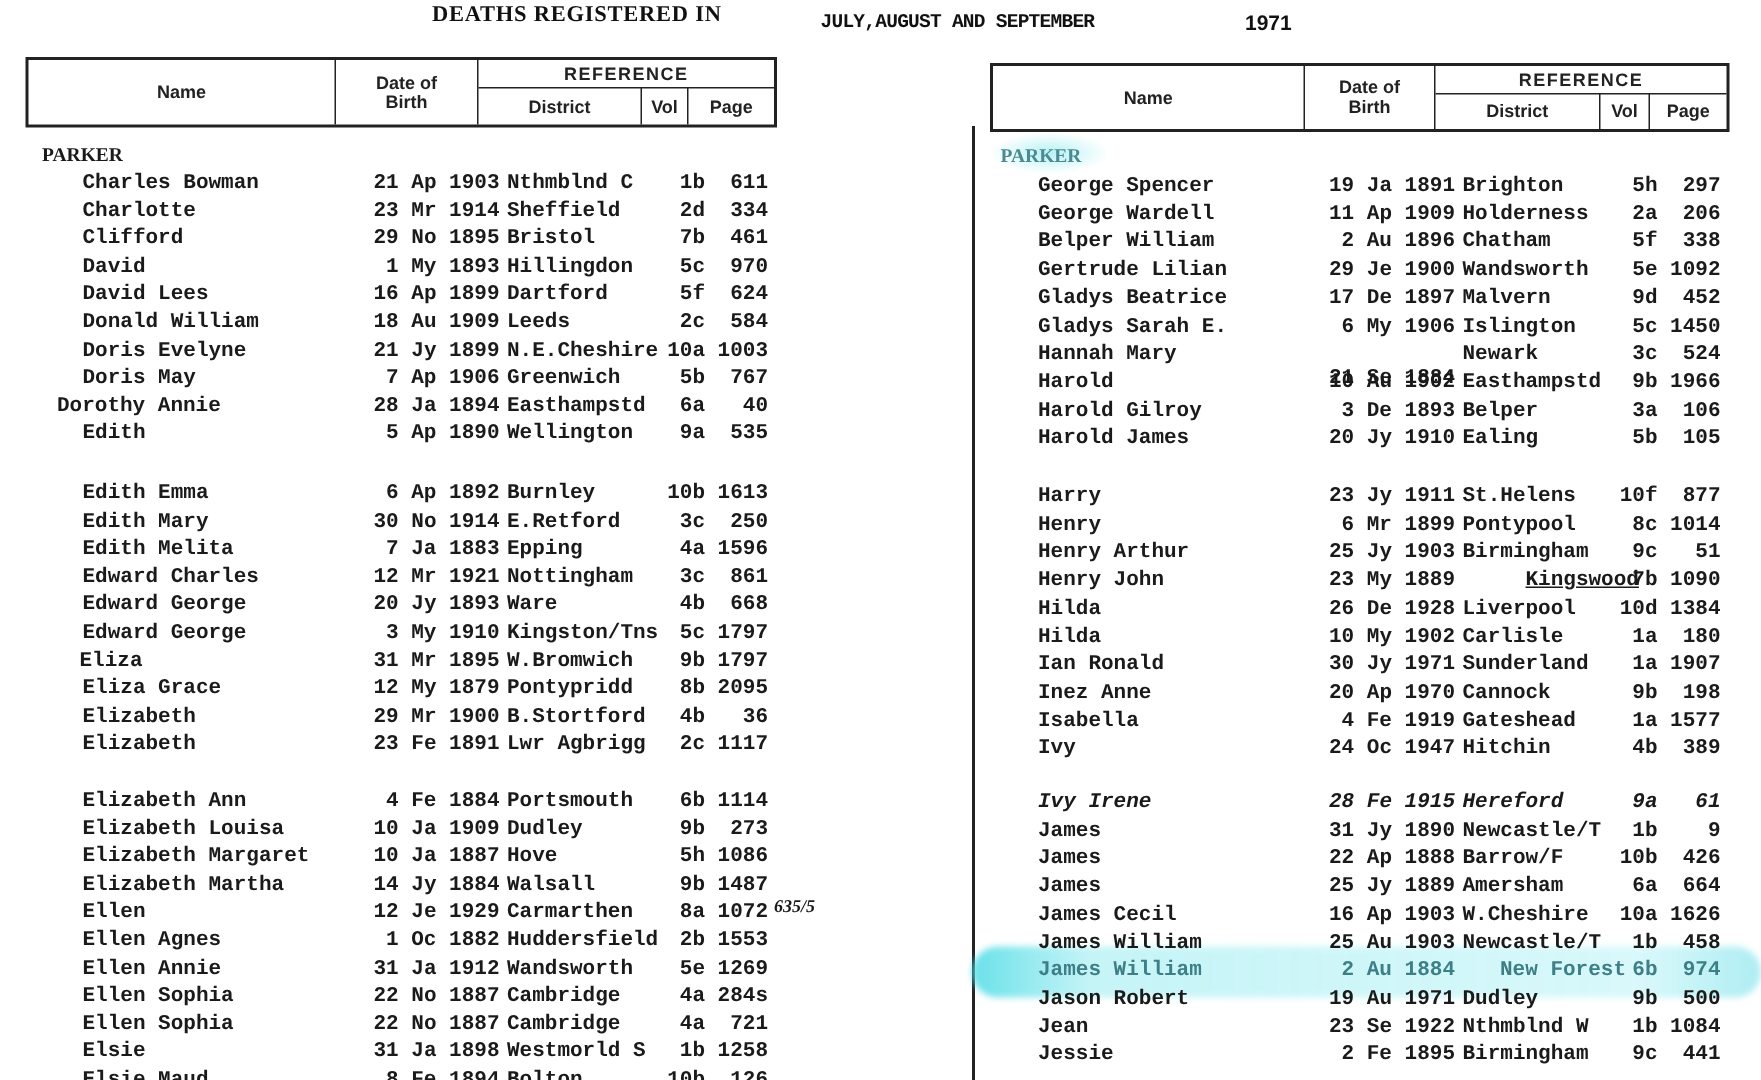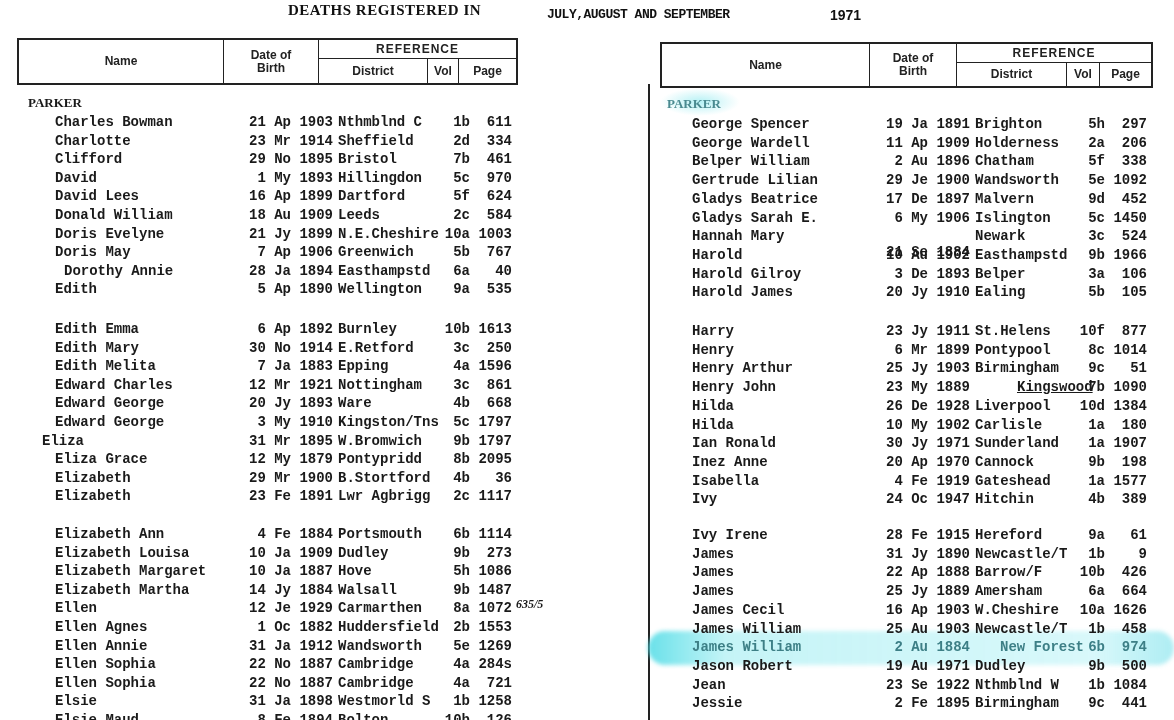--- a/index.html
+++ b/index.html
@@ -105,29 +105,29 @@
   <div class="surname" style="left:28px; top:95px;">PARKER</div>
   <div id="left-rows" class="rows" style="left:0; top:0;">
       <div class="row" style="top: 113px; left: 0px; width: 1174px;"><span class="n" style="left: 55px;">Charles Bowman</span><span class="d" style="left: 225px; width: 108px;">21 Ap 1903</span><span class="dist" style="left: 338px;">Nthmblnd C</span><span class="vp" style="left: 442px; width: 28px;">1b</span><span class="vp" style="left: 474px; width: 38px;">611</span></div>
       <div class="row" style="top: 131.6px; left: 0px; width: 1174px;"><span class="n" style="left: 55px;">Charlotte</span><span class="d" style="left: 225px; width: 108px;">23 Mr 1914</span><span class="dist" style="left: 338px;">Sheffield</span><span class="vp" style="left: 442px; width: 28px;">2d</span><span class="vp" style="left: 474px; width: 38px;">334</span></div>
       <div class="row" style="top: 150.2px; left: 0px; width: 1174px;"><span class="n" style="left: 55px;">Clifford</span><span class="d" style="left: 225px; width: 108px;">29 No 1895</span><span class="dist" style="left: 338px;">Bristol</span><span class="vp" style="left: 442px; width: 28px;">7b</span><span class="vp" style="left: 474px; width: 38px;">461</span></div>
       <div class="row" style="top: 168.8px; left: 0px; width: 1174px;"><span class="n" style="left: 55px;">David</span><span class="d" style="left: 225px; width: 108px;">1 My 1893</span><span class="dist" style="left: 338px;">Hillingdon</span><span class="vp" style="left: 442px; width: 28px;">5c</span><span class="vp" style="left: 474px; width: 38px;">970</span></div>
       <div class="row" style="top: 187.4px; left: 0px; width: 1174px;"><span class="n" style="left: 55px;">David Lees</span><span class="d" style="left: 225px; width: 108px;">16 Ap 1899</span><span class="dist" style="left: 338px;">Dartford</span><span class="vp" style="left: 442px; width: 28px;">5f</span><span class="vp" style="left: 474px; width: 38px;">624</span></div>
       <div class="row" style="top: 206px; left: 0px; width: 1174px;"><span class="n" style="left: 55px;">Donald William</span><span class="d" style="left: 225px; width: 108px;">18 Au 1909</span><span class="dist" style="left: 338px;">Leeds</span><span class="vp" style="left: 442px; width: 28px;">2c</span><span class="vp" style="left: 474px; width: 38px;">584</span></div>
       <div class="row" style="top: 224.6px; left: 0px; width: 1174px;"><span class="n" style="left: 55px;">Doris Evelyne</span><span class="d" style="left: 225px; width: 108px;">21 Jy 1899</span><span class="dist" style="left: 338px;">N.E.Cheshire</span><span class="vp" style="left: 442px; width: 28px;">10a</span><span class="vp" style="left: 474px; width: 38px;">1003</span></div>
       <div class="row" style="top: 243.2px; left: 0px; width: 1174px;"><span class="n" style="left: 55px;">Doris May</span><span class="d" style="left: 225px; width: 108px;">7 Ap 1906</span><span class="dist" style="left: 338px;">Greenwich</span><span class="vp" style="left: 442px; width: 28px;">5b</span><span class="vp" style="left: 474px; width: 38px;">767</span></div>
-      <div class="row" style="top: 261.8px; left: 0px; width: 1174px;"><span class="n" style="left: 64px;">Dorothy Annie</span><span class="d" style="left: 225px; width: 108px;">28 Ja 1894</span><span class="dist" style="left: 338px;">Easthampstd</span><span class="vp" style="left: 442px; width: 28px;">6a</span><span class="vp" style="left: 474px; width: 38px;">40</span></div>
+      <div class="row" style="top: 261.8px; left: 0px; width: 1174px;"><span class="n" style="left: 38px;">Dorothy Annie</span><span class="d" style="left: 225px; width: 108px;">28 Ja 1894</span><span class="dist" style="left: 338px;">Easthampstd</span><span class="vp" style="left: 442px; width: 28px;">6a</span><span class="vp" style="left: 474px; width: 38px;">40</span></div>
       <div class="row" style="top: 280.4px; left: 0px; width: 1174px;"><span class="n" style="left: 55px;">Edith</span><span class="d" style="left: 225px; width: 108px;">5 Ap 1890</span><span class="dist" style="left: 338px;">Wellington</span><span class="vp" style="left: 442px; width: 28px;">9a</span><span class="vp" style="left: 474px; width: 38px;">535</span></div>
       <div class="row" style="top: 320px; left: 0px; width: 1174px;"><span class="n" style="left: 55px;">Edith Emma</span><span class="d" style="left: 225px; width: 108px;">6 Ap 1892</span><span class="dist" style="left: 338px;">Burnley</span><span class="vp" style="left: 442px; width: 28px;">10b</span><span class="vp" style="left: 474px; width: 38px;">1613</span></div>
       <div class="row" style="top: 338.6px; left: 0px; width: 1174px;"><span class="n" style="left: 55px;">Edith Mary</span><span class="d" style="left: 225px; width: 108px;">30 No 1914</span><span class="dist" style="left: 338px;">E.Retford</span><span class="vp" style="left: 442px; width: 28px;">3c</span><span class="vp" style="left: 474px; width: 38px;">250</span></div>
       <div class="row" style="top: 357.2px; left: 0px; width: 1174px;"><span class="n" style="left: 55px;">Edith Melita</span><span class="d" style="left: 225px; width: 108px;">7 Ja 1883</span><span class="dist" style="left: 338px;">Epping</span><span class="vp" style="left: 442px; width: 28px;">4a</span><span class="vp" style="left: 474px; width: 38px;">1596</span></div>
       <div class="row" style="top: 375.8px; left: 0px; width: 1174px;"><span class="n" style="left: 55px;">Edward Charles</span><span class="d" style="left: 225px; width: 108px;">12 Mr 1921</span><span class="dist" style="left: 338px;">Nottingham</span><span class="vp" style="left: 442px; width: 28px;">3c</span><span class="vp" style="left: 474px; width: 38px;">861</span></div>
       <div class="row" style="top: 394.4px; left: 0px; width: 1174px;"><span class="n" style="left: 55px;">Edward George</span><span class="d" style="left: 225px; width: 108px;">20 Jy 1893</span><span class="dist" style="left: 338px;">Ware</span><span class="vp" style="left: 442px; width: 28px;">4b</span><span class="vp" style="left: 474px; width: 38px;">668</span></div>
       <div class="row" style="top: 413px; left: 0px; width: 1174px;"><span class="n" style="left: 55px;">Edward George</span><span class="d" style="left: 225px; width: 108px;">3 My 1910</span><span class="dist" style="left: 338px;">Kingston/Tns</span><span class="vp" style="left: 442px; width: 28px;">5c</span><span class="vp" style="left: 474px; width: 38px;">1797</span></div>
-      <div class="row" style="top: 431.6px; left: 0px; width: 1174px;"><span class="n" style="left: 42px;">Eliza</span><span class="d" style="left: 225px; width: 108px;">31 Mr 1895</span><span class="dist" style="left: 338px;">W.Bromwich</span><span class="vp" style="left: 442px; width: 28px;">9b</span><span class="vp" style="left: 474px; width: 38px;">1797</span></div>
+      <div class="row" style="top: 431.6px; left: 0px; width: 1174px;"><span class="n" style="left: 53px;">Eliza</span><span class="d" style="left: 225px; width: 108px;">31 Mr 1895</span><span class="dist" style="left: 338px;">W.Bromwich</span><span class="vp" style="left: 442px; width: 28px;">9b</span><span class="vp" style="left: 474px; width: 38px;">1797</span></div>
       <div class="row" style="top: 450.2px; left: 0px; width: 1174px;"><span class="n" style="left: 55px;">Eliza Grace</span><span class="d" style="left: 225px; width: 108px;">12 My 1879</span><span class="dist" style="left: 338px;">Pontypridd</span><span class="vp" style="left: 442px; width: 28px;">8b</span><span class="vp" style="left: 474px; width: 38px;">2095</span></div>
       <div class="row" style="top: 468.8px; left: 0px; width: 1174px;"><span class="n" style="left: 55px;">Elizabeth</span><span class="d" style="left: 225px; width: 108px;">29 Mr 1900</span><span class="dist" style="left: 338px;">B.Stortford</span><span class="vp" style="left: 442px; width: 28px;">4b</span><span class="vp" style="left: 474px; width: 38px;">36</span></div>
       <div class="row" style="top: 487.4px; left: 0px; width: 1174px;"><span class="n" style="left: 55px;">Elizabeth</span><span class="d" style="left: 225px; width: 108px;">23 Fe 1891</span><span class="dist" style="left: 338px;">Lwr Agbrigg</span><span class="vp" style="left: 442px; width: 28px;">2c</span><span class="vp" style="left: 474px; width: 38px;">1117</span></div>
       <div class="row" style="top: 525px; left: 0px; width: 1174px;"><span class="n" style="left: 55px;">Elizabeth Ann</span><span class="d" style="left: 225px; width: 108px;">4 Fe 1884</span><span class="dist" style="left: 338px;">Portsmouth</span><span class="vp" style="left: 442px; width: 28px;">6b</span><span class="vp" style="left: 474px; width: 38px;">1114</span></div>
       <div class="row" style="top: 543.6px; left: 0px; width: 1174px;"><span class="n" style="left: 55px;">Elizabeth Louisa</span><span class="d" style="left: 225px; width: 108px;">10 Ja 1909</span><span class="dist" style="left: 338px;">Dudley</span><span class="vp" style="left: 442px; width: 28px;">9b</span><span class="vp" style="left: 474px; width: 38px;">273</span></div>
       <div class="row" style="top: 562.2px; left: 0px; width: 1174px;"><span class="n" style="left: 55px;">Elizabeth Margaret</span><span class="d" style="left: 225px; width: 108px;">10 Ja 1887</span><span class="dist" style="left: 338px;">Hove</span><span class="vp" style="left: 442px; width: 28px;">5h</span><span class="vp" style="left: 474px; width: 38px;">1086</span></div>
       <div class="row" style="top: 580.8px; left: 0px; width: 1174px;"><span class="n" style="left: 55px;">Elizabeth Martha</span><span class="d" style="left: 225px; width: 108px;">14 Jy 1884</span><span class="dist" style="left: 338px;">Walsall</span><span class="vp" style="left: 442px; width: 28px;">9b</span><span class="vp" style="left: 474px; width: 38px;">1487</span></div>
       <div class="row" style="top: 599.4px; left: 0px; width: 1174px;"><span class="n" style="left: 55px;">Ellen</span><span class="d" style="left: 225px; width: 108px;">12 Je 1929</span><span class="dist" style="left: 338px;">Carmarthen</span><span class="vp" style="left: 442px; width: 28px;">8a</span><span class="vp" style="left: 474px; width: 38px;">1072</span><span class="annot" style="left: 516px; top: -4px;">635/5</span></div>
       <div class="row" style="top: 618px; left: 0px; width: 1174px;"><span class="n" style="left: 55px;">Ellen Agnes</span><span class="d" style="left: 225px; width: 108px;">1 Oc 1882</span><span class="dist" style="left: 338px;">Huddersfield</span><span class="vp" style="left: 442px; width: 28px;">2b</span><span class="vp" style="left: 474px; width: 38px;">1553</span></div>
       <div class="row" style="top: 636.6px; left: 0px; width: 1174px;"><span class="n" style="left: 55px;">Ellen Annie</span><span class="d" style="left: 225px; width: 108px;">31 Ja 1912</span><span class="dist" style="left: 338px;">Wandsworth</span><span class="vp" style="left: 442px; width: 28px;">5e</span><span class="vp" style="left: 474px; width: 38px;">1269</span></div>
@@ -154,21 +154,21 @@
       <div class="row" style="top: 322px; left: 0px; width: 1174px;"><span class="n" style="left: 692px;">Harry</span><span class="d" style="left: 866px; width: 104px;">23 Jy 1911</span><span class="dist" style="left: 975px;">St.Helens</span><span class="vp" style="left: 1073px; width: 32px;">10f</span><span class="vp" style="left: 1109px; width: 38px;">877</span></div>
       <div class="row" style="top: 340.7px; left: 0px; width: 1174px;"><span class="n" style="left: 692px;">Henry</span><span class="d" style="left: 866px; width: 104px;">6 Mr 1899</span><span class="dist" style="left: 975px;">Pontypool</span><span class="vp" style="left: 1073px; width: 32px;">8c</span><span class="vp" style="left: 1109px; width: 38px;">1014</span></div>
       <div class="row" style="top: 359.4px; left: 0px; width: 1174px;"><span class="n" style="left: 692px;">Henry Arthur</span><span class="d" style="left: 866px; width: 104px;">25 Jy 1903</span><span class="dist" style="left: 975px;">Birmingham</span><span class="vp" style="left: 1073px; width: 32px;">9c</span><span class="vp" style="left: 1109px; width: 38px;">51</span></div>
       <div class="row" style="top: 378.1px; left: 0px; width: 1174px;"><span class="n" style="left: 692px;">Henry John</span><span class="d" style="left: 866px; width: 104px;">23 My 1889</span><span class="dist" style="left: 1017px; text-decoration: underline;">Kingswood</span><span class="vp" style="left: 1073px; width: 32px;">7b</span><span class="vp" style="left: 1109px; width: 38px;">1090</span></div>
       <div class="row" style="top: 396.8px; left: 0px; width: 1174px;"><span class="n" style="left: 692px;">Hilda</span><span class="d" style="left: 866px; width: 104px;">26 De 1928</span><span class="dist" style="left: 975px;">Liverpool</span><span class="vp" style="left: 1073px; width: 32px;">10d</span><span class="vp" style="left: 1109px; width: 38px;">1384</span></div>
       <div class="row" style="top: 415.5px; left: 0px; width: 1174px;"><span class="n" style="left: 692px;">Hilda</span><span class="d" style="left: 866px; width: 104px;">10 My 1902</span><span class="dist" style="left: 975px;">Carlisle</span><span class="vp" style="left: 1073px; width: 32px;">1a</span><span class="vp" style="left: 1109px; width: 38px;">180</span></div>
       <div class="row" style="top: 434.2px; left: 0px; width: 1174px;"><span class="n" style="left: 692px;">Ian Ronald</span><span class="d" style="left: 866px; width: 104px;">30 Jy 1971</span><span class="dist" style="left: 975px;">Sunderland</span><span class="vp" style="left: 1073px; width: 32px;">1a</span><span class="vp" style="left: 1109px; width: 38px;">1907</span></div>
       <div class="row" style="top: 452.9px; left: 0px; width: 1174px;"><span class="n" style="left: 692px;">Inez Anne</span><span class="d" style="left: 866px; width: 104px;">20 Ap 1970</span><span class="dist" style="left: 975px;">Cannock</span><span class="vp" style="left: 1073px; width: 32px;">9b</span><span class="vp" style="left: 1109px; width: 38px;">198</span></div>
       <div class="row" style="top: 471.6px; left: 0px; width: 1174px;"><span class="n" style="left: 692px;">Isabella</span><span class="d" style="left: 866px; width: 104px;">4 Fe 1919</span><span class="dist" style="left: 975px;">Gateshead</span><span class="vp" style="left: 1073px; width: 32px;">1a</span><span class="vp" style="left: 1109px; width: 38px;">1577</span></div>
       <div class="row" style="top: 490.3px; left: 0px; width: 1174px;"><span class="n" style="left: 692px;">Ivy</span><span class="d" style="left: 866px; width: 104px;">24 Oc 1947</span><span class="dist" style="left: 975px;">Hitchin</span><span class="vp" style="left: 1073px; width: 32px;">4b</span><span class="vp" style="left: 1109px; width: 38px;">389</span></div>
-      <div class="row" style="top: 526px; left: 0px; width: 1174px;"><span class="n" style="left: 692px;">Ivy Irene</span><span class="d" style="left: 866px; width: 104px;">28 Fe 1915</span><span class="dist" style="left: 975px;">Hereford</span><span class="vp" style="left: 1073px; width: 32px;">9a</span><span class="vp" style="left: 1109px; width: 38px;">61</span></div>
+      <div class="row" style="top: 526px; left: 0px; width: 1174px; font-style: italic;"><span class="n" style="left: 692px;">Ivy Irene</span><span class="d" style="left: 866px; width: 104px;">28 Fe 1915</span><span class="dist" style="left: 975px;">Hereford</span><span class="vp" style="left: 1073px; width: 32px;">9a</span><span class="vp" style="left: 1109px; width: 38px;">61</span></div>
       <div class="row" style="top: 544.7px; left: 0px; width: 1174px;"><span class="n" style="left: 692px;">James</span><span class="d" style="left: 866px; width: 104px;">31 Jy 1890</span><span class="dist" style="left: 975px;">Newcastle/T</span><span class="vp" style="left: 1073px; width: 32px;">1b</span><span class="vp" style="left: 1109px; width: 38px;">9</span></div>
       <div class="row" style="top: 563.4px; left: 0px; width: 1174px;"><span class="n" style="left: 692px;">James</span><span class="d" style="left: 866px; width: 104px;">22 Ap 1888</span><span class="dist" style="left: 975px;">Barrow/F</span><span class="vp" style="left: 1073px; width: 32px;">10b</span><span class="vp" style="left: 1109px; width: 38px;">426</span></div>
       <div class="row" style="top: 582.1px; left: 0px; width: 1174px;"><span class="n" style="left: 692px;">James</span><span class="d" style="left: 866px; width: 104px;">25 Jy 1889</span><span class="dist" style="left: 975px;">Amersham</span><span class="vp" style="left: 1073px; width: 32px;">6a</span><span class="vp" style="left: 1109px; width: 38px;">664</span></div>
       <div class="row" style="top: 600.8px; left: 0px; width: 1174px;"><span class="n" style="left: 692px;">James Cecil</span><span class="d" style="left: 866px; width: 104px;">16 Ap 1903</span><span class="dist" style="left: 975px;">W.Cheshire</span><span class="vp" style="left: 1073px; width: 32px;">10a</span><span class="vp" style="left: 1109px; width: 38px;">1626</span></div>
       <div class="row" style="top: 619.5px; left: 0px; width: 1174px;"><span class="n" style="left: 692px;">James William</span><span class="d" style="left: 866px; width: 104px;">25 Au 1903</span><span class="dist" style="left: 975px;">Newcastle/T</span><span class="vp" style="left: 1073px; width: 32px;">1b</span><span class="vp" style="left: 1109px; width: 38px;">458</span></div>
       <div class="row hl-row" style="top: 638.2px; left: 0px; width: 1174px;"><span class="n" style="left: 692px;">James William</span><span class="d" style="left: 866px; width: 104px;">2 Au 1884</span><span class="dist" style="left: 1000px;">New Forest</span><span class="vp" style="left: 1073px; width: 32px;">6b</span><span class="vp" style="left: 1109px; width: 38px;">974</span></div>
       <div class="row" style="top: 656.9px; left: 0px; width: 1174px;"><span class="n" style="left: 692px;">Jason Robert</span><span class="d" style="left: 866px; width: 104px;">19 Au 1971</span><span class="dist" style="left: 975px;">Dudley</span><span class="vp" style="left: 1073px; width: 32px;">9b</span><span class="vp" style="left: 1109px; width: 38px; text-align: right;">500</span></div>
       <div class="row" style="top: 675.6px; left: 0px; width: 1174px;"><span class="n" style="left: 692px;">Jean</span><span class="d" style="left: 866px; width: 104px;">23 Se 1922</span><span class="dist" style="left: 975px;">Nthmblnd W</span><span class="vp" style="left: 1073px; width: 32px;">1b</span><span class="vp" style="left: 1109px; width: 38px;">1084</span></div>
       <div class="row" style="top: 694.3px; left: 0px; width: 1174px;"><span class="n" style="left: 692px;">Jessie</span><span class="d" style="left: 866px; width: 104px;">2 Fe 1895</span><span class="dist" style="left: 975px;">Birmingham</span><span class="vp" style="left: 1073px; width: 32px;">9c</span><span class="vp" style="left: 1109px; width: 38px;">441</span></div>
     </div>

